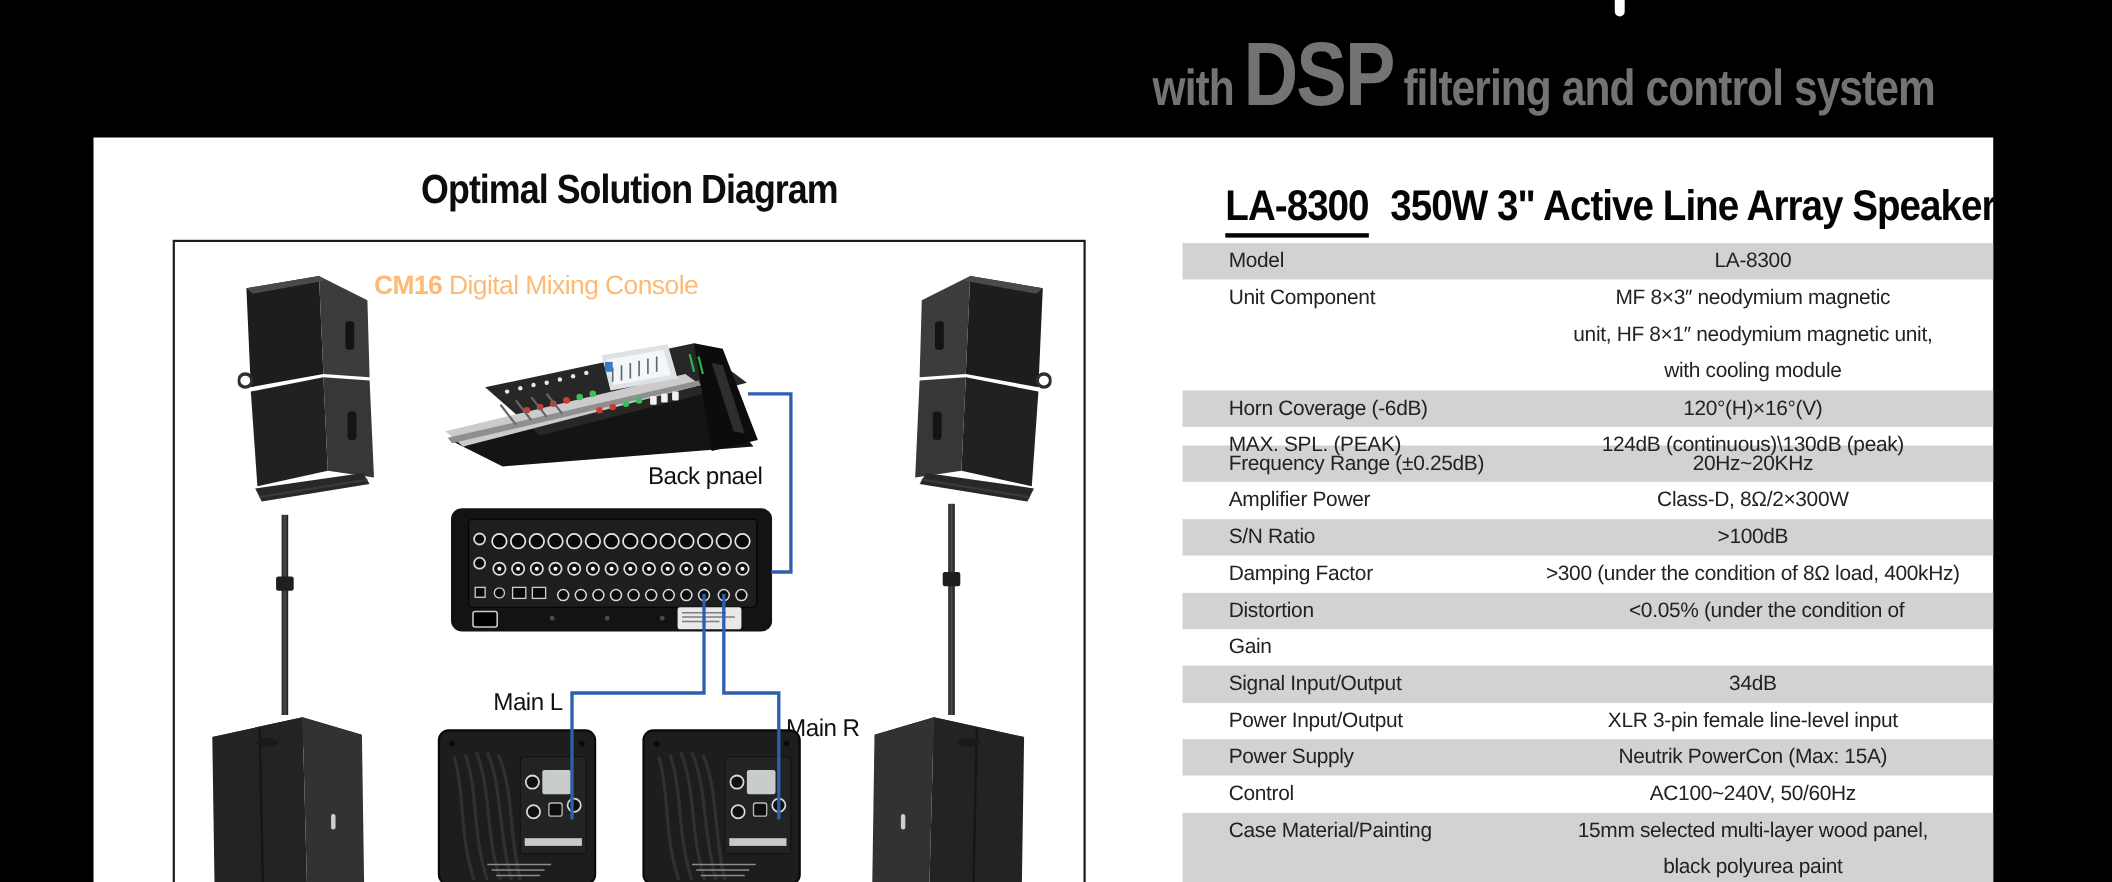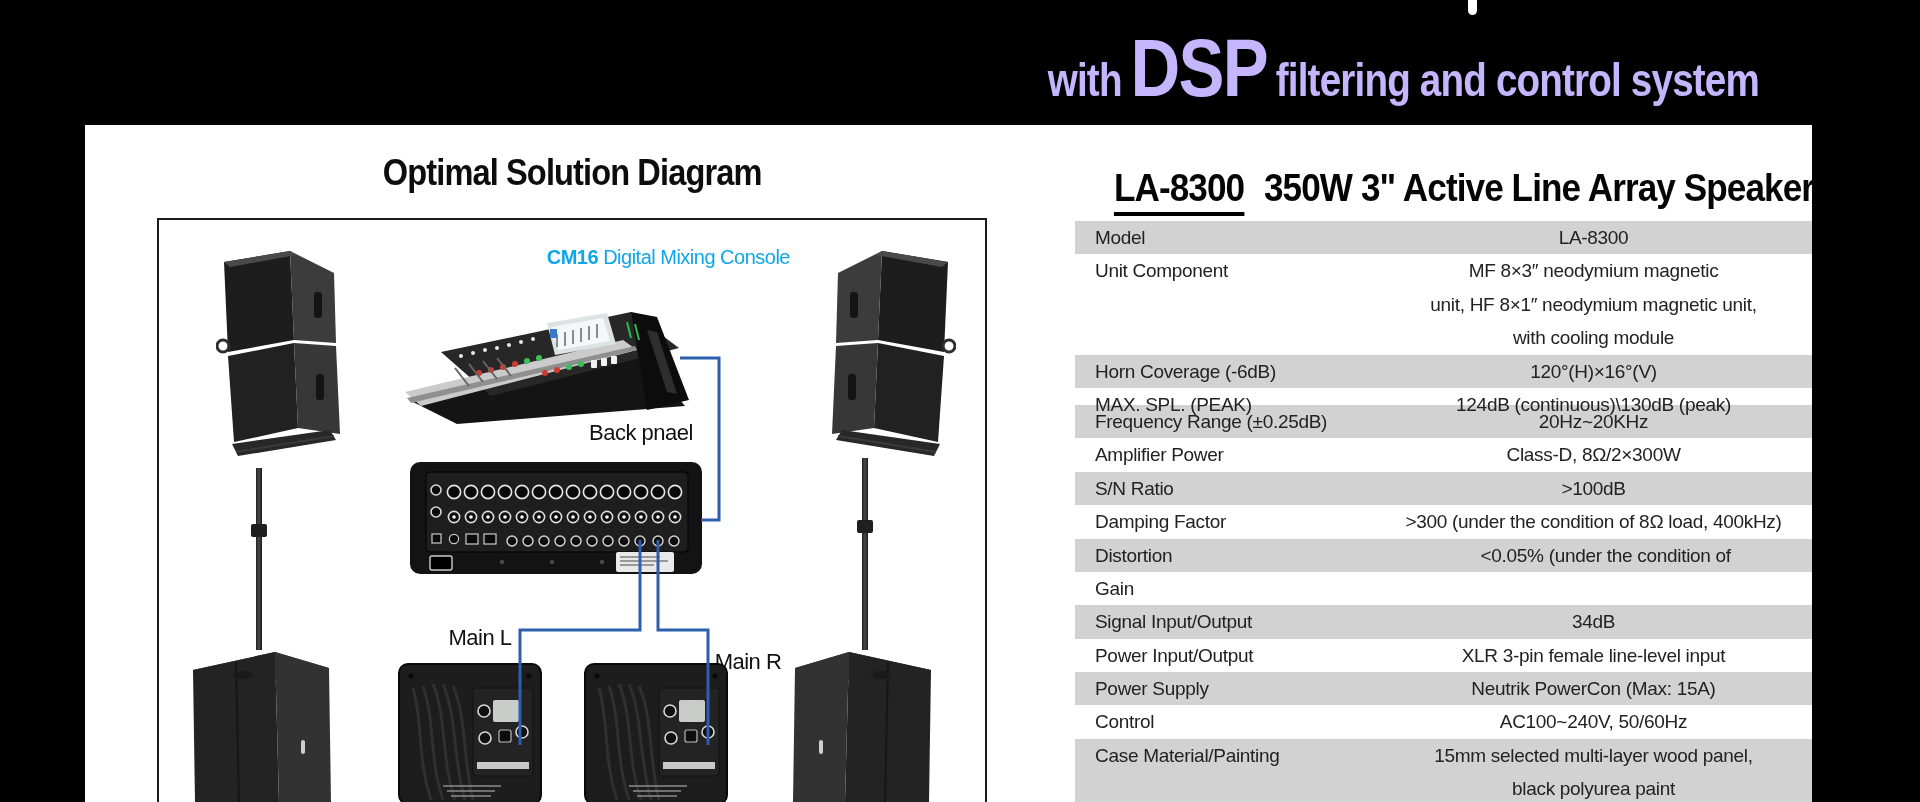--- a/index.html
+++ b/index.html
@@ -5,21 +5,21 @@
   html,body{margin:0;padding:0;}
   body{
     width:1920px;height:802px;position:relative;overflow:hidden;
     background:#000;font-family:"Liberation Sans",sans-serif;
     -webkit-font-smoothing:antialiased;
   }
   .abs{position:absolute;}
 
   
   .banner-text{
-    left:980px;top:18px;width:800px;text-align:center;color:#c4b5fd;
+    left:980px;top:18px;width:800px;text-align:center;color:#737373;
     line-height:100px;white-space:nowrap;
   }
   .banner-inner{display:inline-block;transform:scaleX(0.84);transform-origin:center;}
   .banner-with,.banner-suffix{font-size:46px;font-weight:700;letter-spacing:-1px;}
   .banner-dsp{font-size:82px;font-weight:700;letter-spacing:-2px;padding:0 6px;}
   .banner-cut-glyph{
     left:1468px;top:0;width:9px;height:15px;background:#fff;
     border-radius:0 0 5px 5px;
   }
 
@@ -30,22 +30,22 @@
   .diagram-title{
     left:157px;top:152px;width:830px;text-align:center;color:#0d0d0d;
     font-size:37px;font-weight:700;letter-spacing:-1px;
   }
   .diagram-title>span{display:inline-block;transform:scaleX(0.88);}
   .diagram-box{
     left:157px;top:218px;width:826px;height:600px;
     border:2px solid #1b1b1b;background:#fff;
   }
   .console-label{
-    left:340px;top:246px;width:450px;text-align:right;color:#0ea5e9;
-    font-size:20px;letter-spacing:-0.5px;white-space:nowrap;
+    left:340px;top:246px;width:450px;text-align:left;color:#fdba74;
+    font-size:24px;letter-spacing:-0.5px;white-space:nowrap;
   }
   .console-label .bold{font-weight:700;}
   .mini-label{
     color:#111;font-size:22px;letter-spacing:-0.5px;text-align:center;white-space:nowrap;
   }
   .back-panel-label{left:556px;top:420px;width:170px;}
   .main-l-label{left:440px;top:625px;width:80px;}
   .main-r-label{left:708px;top:625px;width:80px;margin-top:24px;}
   .pole{width:6px;background:linear-gradient(90deg,#222,#4a4a4a,#1a1a1a);}
   .pole-clamp{width:16px;height:13px;background:#1f1f1f;border-radius:2px;}
@@ -54,21 +54,21 @@
   .product-title{
     left:1075px;top:166px;width:737px;text-align:center;color:#050505;
     font-size:39px;font-weight:700;letter-spacing:-1px;white-space:nowrap;
   }
   .product-title .inner{display:inline-block;transform:scaleX(0.9);}
   .product-model{border-bottom:4px solid #000;padding-bottom:3px;margin-right:22px;}
   .spec-table{left:1075px;top:221px;width:737px;}
   .spec-row{display:flex;width:737px;}
   .spec-row.gray{background:#d2d2d2;}
   .spec-label{
-    width:300px;box-sizing:border-box;padding-left:20px;color:#222;
+    width:300px;box-sizing:border-box;padding-left:42px;color:#222;
     font-size:19px;letter-spacing:-0.3px;line-height:33.4px;white-space:nowrap;
   }
   .spec-value{
     width:437px;text-align:center;color:#222;font-size:19px;
     letter-spacing:-0.3px;line-height:33.4px;white-space:pre-line;
   }
 </style>
 </head>
 <body>
 

